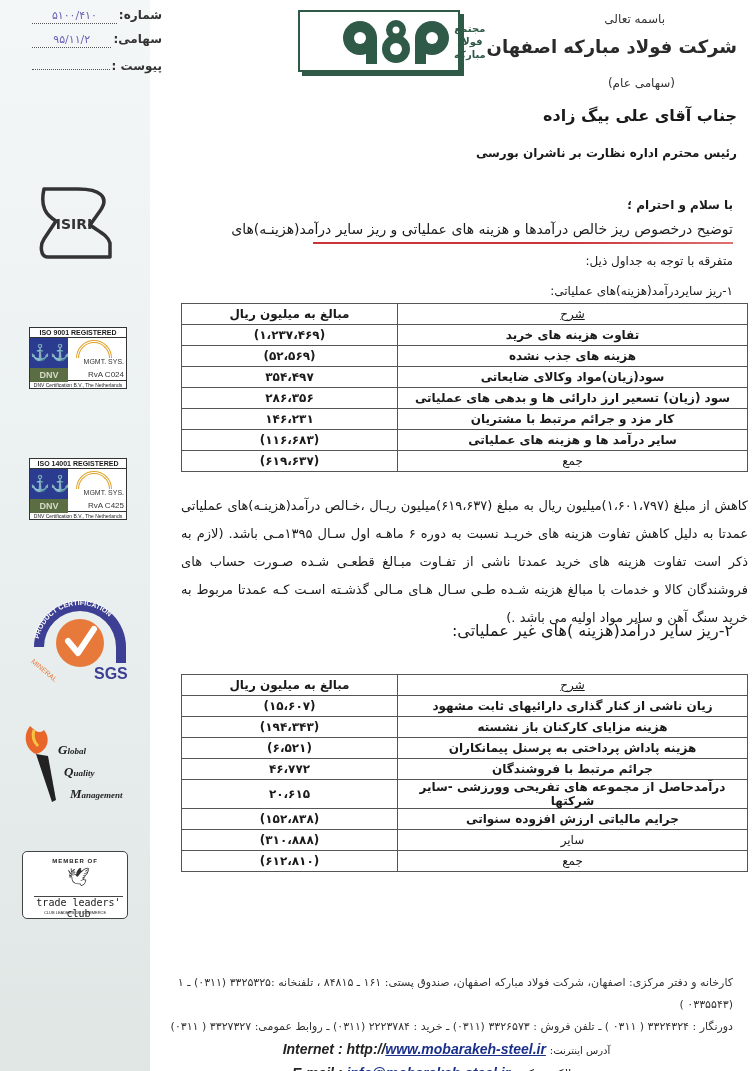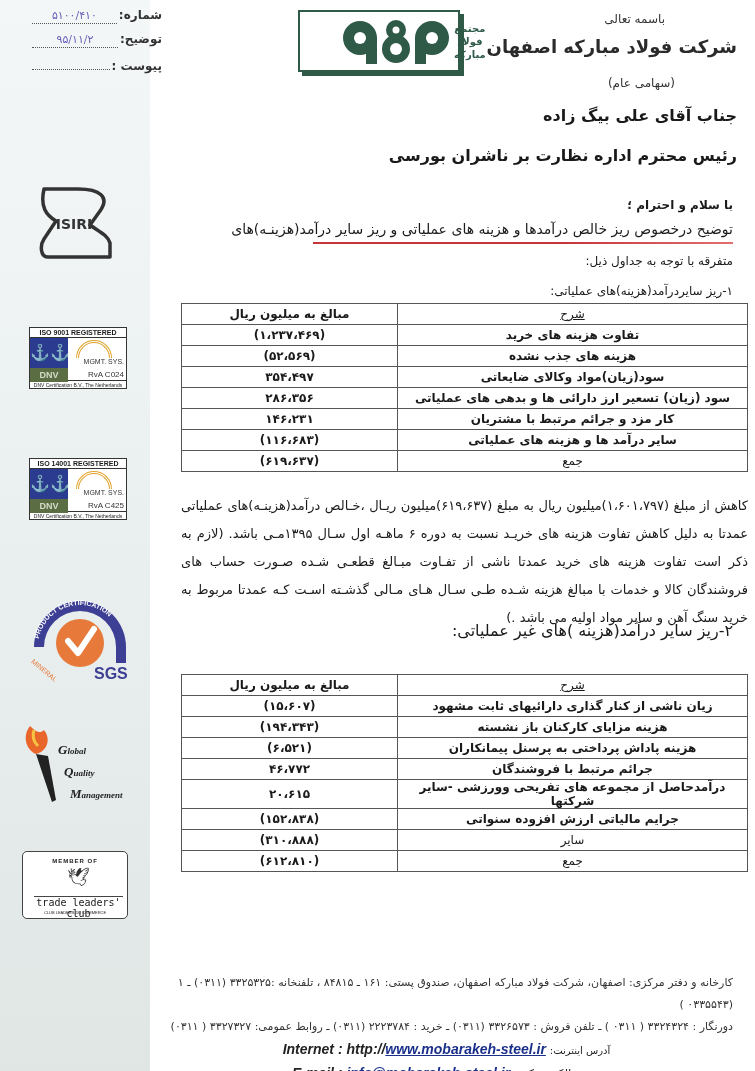--- a/index.html
+++ b/index.html
@@ -29,21 +29,21 @@
     display: flex; align-items: center; padding-left: 40px;
   }
   .logo-text { width: 44px; font-size: 10px; line-height: 13px; color: #2f5a48; text-align: center; font-weight: bold; direction: rtl; padding-left: 2px; }
   .logo-mark { flex: 1; height: 100%; display: flex; align-items: center; justify-content: center; }
 
   
   .basmala { position: absolute; right: 90px; top: 12px; font-size: 12px; color: #333; direction: rtl; }
   .company { position: absolute; right: 18px; top: 36px; font-size: 18px; color: #2a2a2a; direction: rtl; font-weight: bold; text-align: center; }
   .company-sub { position: absolute; right: 80px; top: 76px; font-size: 12px; color: #333; direction: rtl; }
   .recipient { position: absolute; right: 18px; top: 106px; font-size: 16px; font-weight: bold; direction: rtl; }
-  .recipient-title { position: absolute; right: 18px; top: 146px; font-size: 16px; font-weight: bold; direction: rtl; }
+  .recipient-title { position: absolute; right: 18px; top: 146px; font-size: 12px; font-weight: bold; direction: rtl; }
 
   
   .p { position: absolute; right: 22px; direction: rtl; font-size: 13px; line-height: 26px; }
   .greeting { top: 192px; font-weight: bold; font-size: 12px; }
   .subject { top: 216px; font-size: 14px; width: 560px; }
   .subject-underline { position: absolute; right: 22px; top: 242px; width: 420px; height: 2px; background: linear-gradient(90deg, #c9343a 0%, #c9343a 60%, #e07070 100%); }
   .subject2 { top: 248px; font-size: 12px; }
   .sec1 { top: 278px; font-size: 12px; }
 
   table.fin {
@@ -102,21 +102,21 @@
 <body>
 
 <div class="sidebar"></div>
 
 <div class="ref-block">
   <div class="ref-row">
     <span class="lbl">شماره:</span>
     <span class="val">۵۱۰۰/۴۱۰</span>
   </div>
   <div class="ref-row">
-    <span class="lbl">توضیح:</span>
+    <span class="lbl">سهامی:</span>
     <span class="val">۹۵/۱۱/۲</span>
   </div>
   <div class="ref-row">
     <span class="lbl">پیوست :</span>
     <span class="val"></span>
   </div>
 </div>
 
 <div class="logo">
   <div class="logo-mark">

